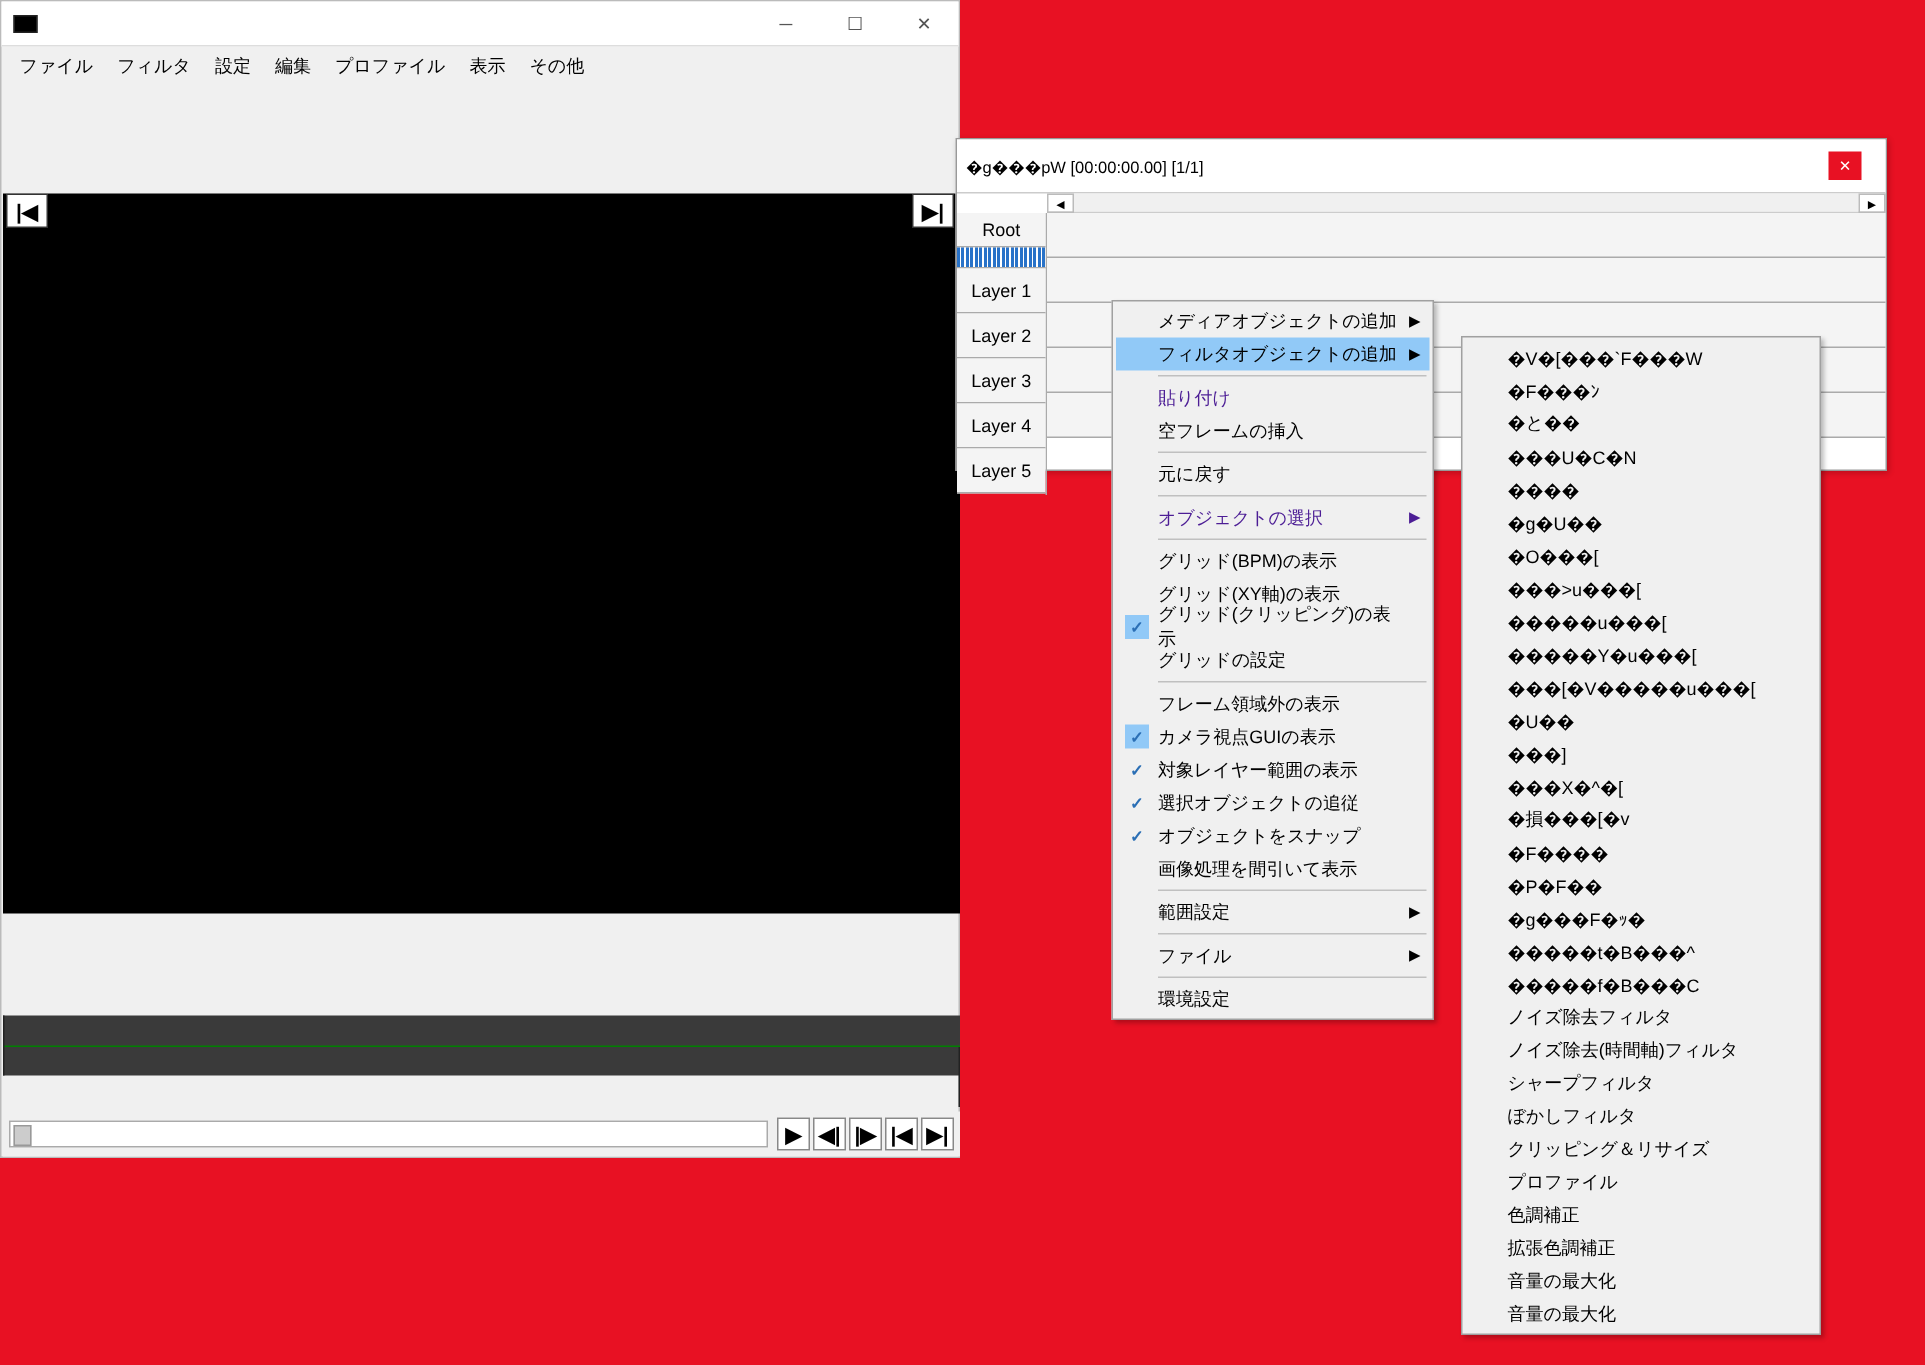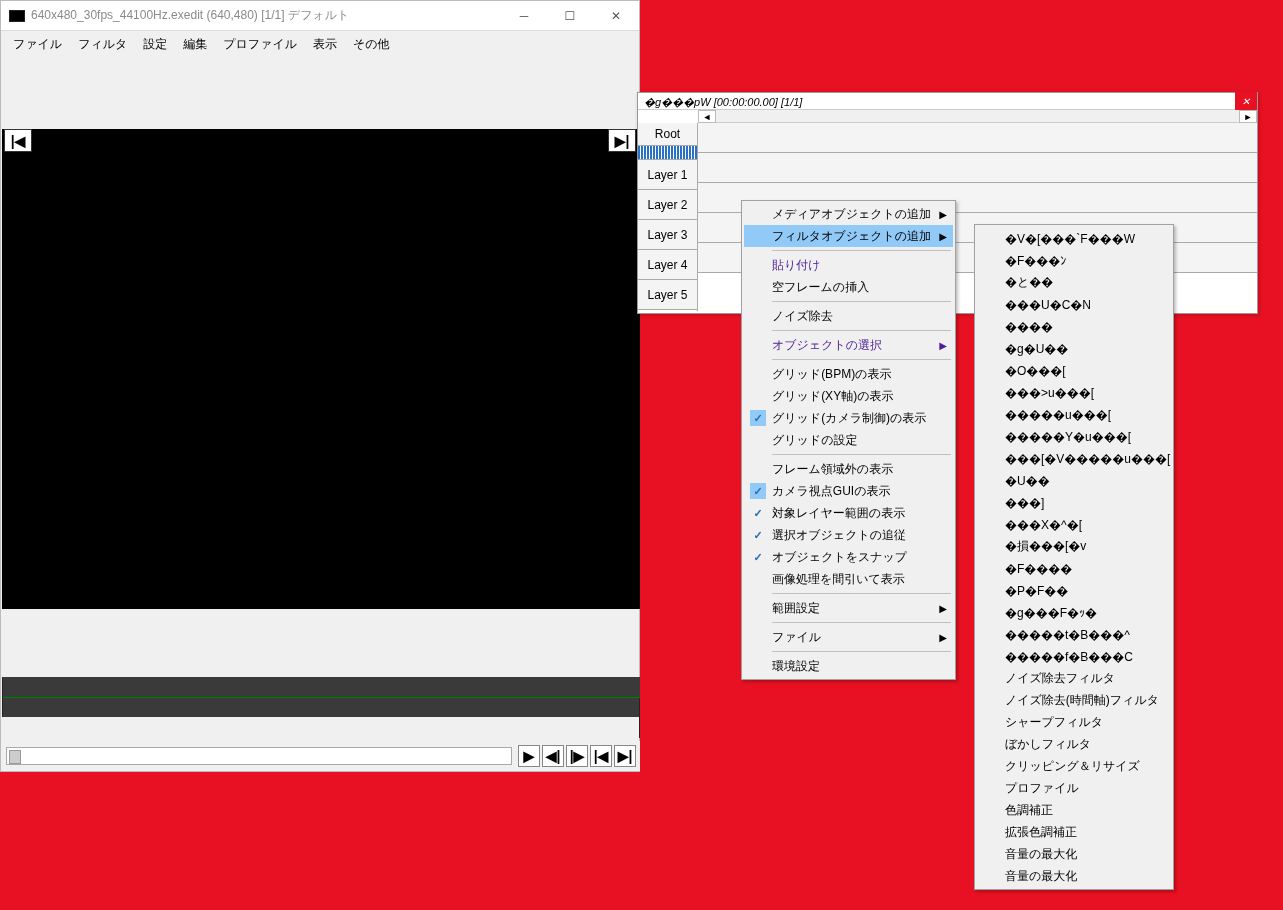--- a/index.html
+++ b/index.html
@@ -18,21 +18,21 @@
 .waveform { position: absolute; left: 1px; top: 676px; width: 638px; height: 40px; background: #3a3a3a; }
 .waveform .line { height: 1px; background: #008000; margin-top: 20px; width: 100%; }
 .waveform::before, .waveform::after { content: ""; position: absolute; width: 1px; height: 40px; background: #222; }
 .waveform::before { left: 0; }
 .waveform::after { right: 0; }
 .controls { position: absolute; left: 1px; top: 740px; width: 638px; height: 30px; display: flex; align-items: center; background: #f0f0f0; padding: 2px 4px; }
 .scrubber { flex: 1; height: 18px; border: 1px solid #aaa; background: #fff; margin-right: 4px; position: relative; }
 .scrubber::before { content: ""; position: absolute; left: 2px; top: 2px; width: 10px; height: 12px; background: #ccc; border: 1px solid #999; }
 .ctrl-btn { width: 22px; height: 22px; border: 1px solid #888; background: #fff; margin-left: 2px; display: flex; align-items: center; justify-content: center; font-size: 14px; font-weight: bold; }
 .timeline-window { position: absolute; left: 637px; top: 92px; width: 621px; height: 222px; background: #fff; border: 1px solid #999; box-shadow: 1px 1px 4px rgba(0,0,0,0.2); }
-.tl-titlebar { height: 17px; background: #fff; border-bottom: 1px solid #ccc; display: flex; align-items: center; padding: 0 0 0 6px; font-size: 11px; font-style: italic; }
+.tl-titlebar { height: 36px; background: #fff; border-bottom: 1px solid #ccc; display: flex; align-items: center; padding: 0 16px 0 6px; font-size: 11px; }
 .tl-titlebar .spacer { flex: 1; }
 .tl-titlebar .close-btn { width: 22px; height: 19px; background: #e81123; color: #fff; display: flex; align-items: center; justify-content: center; font-size: 10px; }
 .tl-hscroll { height: 13px; display: flex; border-bottom: 1px solid #ccc; margin-left: 60px; }
 .tl-hscroll .arrow { width: 18px; height: 13px; border: 1px solid #bbb; display: flex; align-items: center; justify-content: center; font-size: 9px; }
 .tl-hscroll .track { flex: 1; background: #f0f0f0; }
 .tl-body { display: flex; height: 188px; }
 .layer-col { width: 60px; border-right: 1px solid #aaa; }
 .layer-col .root { height: 23px; border-bottom: 1px solid #aaa; display: flex; align-items: center; justify-content: center; font-size: 12px; background: #f4f4f4; }
 .tickbar-mini { height: 14px; border-bottom: 1px solid #aaa; background: repeating-linear-gradient(90deg,#2872c8 0 2px,#fff 2px 3px); }
 .layer-row { height: 30px; border-bottom: 1px solid #aaa; display: flex; align-items: center; justify-content: center; background: #f4f4f4; text-align: center; }
@@ -42,30 +42,29 @@
 .tl-ruler .ticks { position: absolute; left: 0; top: 18px; right: 0; height: 18px; background: repeating-linear-gradient(90deg,#666 0 1px,transparent 1px 10px); border-top: 1px solid #888; }
 .track-row { height: 30px; border-bottom: 1px solid #aaa; background: #f4f4f4; }
 .context-menu { position: absolute; left: 741px; top: 200px; width: 215px; background: #f0f0f0; border: 1px solid #a0a0a0; box-shadow: 2px 2px 3px rgba(0,0,0,0.25); padding: 2px; font-size: 12px; }
 .cm-item { display: flex; align-items: center; height: 22px; padding: 0 20px 0 28px; position: relative; }
 .cm-item.highlight { background: #91c9f7; font-family: Liberation Serif, serif; }
 .cm-item.disabled { color: #4c1d95; }
 .cm-item .arrow-r { position: absolute; right: 6px; font-size: 10px; }
 .cm-item .check { position: absolute; left: 6px; width: 16px; height: 16px; display: flex; align-items: center; justify-content: center; color: #2b6fb5; font-weight: bold; font-size: 11px; }
 .cm-item .check.blue { background: #91c9f7; }
 .cm-sep { height: 1px; background: #c0c0c0; margin: 3px 2px 3px 28px; }
-.submenu { position: absolute; left: 974px; top: 224px; width: 200px; background: #f0f0f0; border: 1px solid #a0a0a0; box-shadow: 2px 2px 3px rgba(0,0,0,0.25); padding: 2px; font-size: 12px; }
+.submenu { position: absolute; left: 974px; top: 224px; width: 240px; background: #f0f0f0; border: 1px solid #a0a0a0; box-shadow: 2px 2px 3px rgba(0,0,0,0.25); padding: 2px; font-size: 12px; }
 .sub-item { height: 22px; display: flex; align-items: center; padding: 0 8px 0 28px; }
 </style>
 </head>
 <body>
 
 <div class="main-window">
   <div class="titlebar">
     <span class="app-icon"></span>
-    <span>640x480_30fps_44100Hz.exedit (640,480)  [1/1]  デフォルト</span>
     <span class="spacer"></span>
     <div class="win-btn">─</div>
     <div class="win-btn">☐</div>
     <div class="win-btn">✕</div>
   </div>
   <div class="menubar">
     <div class="menu-item">ファイル</div>
     <div class="menu-item">フィルタ</div>
     <div class="menu-item">設定</div>
     <div class="menu-item">編集</div>
@@ -131,37 +130,37 @@
     </div>
     <div class="cm-sep"></div>
     <div class="cm-item disabled">
       <span>貼り付け</span>
     </div>
     <div class="cm-item">
       <span>空フレームの挿入</span>
     </div>
     <div class="cm-sep"></div>
     <div class="cm-item">
-      <span>ノイズ除去</span>
+      <span>元に戻す</span>
     </div>
     <div class="cm-sep"></div>
     <div class="cm-item disabled">
       <span>オブジェクトの選択</span>
       <span class="arrow-r">▶</span>
     </div>
     <div class="cm-sep"></div>
     <div class="cm-item">
       <span>グリッド(BPM)の表示</span>
     </div>
     <div class="cm-item">
       <span>グリッド(XY軸)の表示</span>
     </div>
     <div class="cm-item">
       <span class="check blue">✓</span>
-      <span>グリッド(カメラ制御)の表示</span>
+      <span>グリッド(クリッピング)の表示</span>
     </div>
     <div class="cm-item">
       <span>グリッドの設定</span>
     </div>
     <div class="cm-sep"></div>
     <div class="cm-item">
       <span>フレーム領域外の表示</span>
     </div>
     <div class="cm-item">
       <span class="check blue">✓</span>

